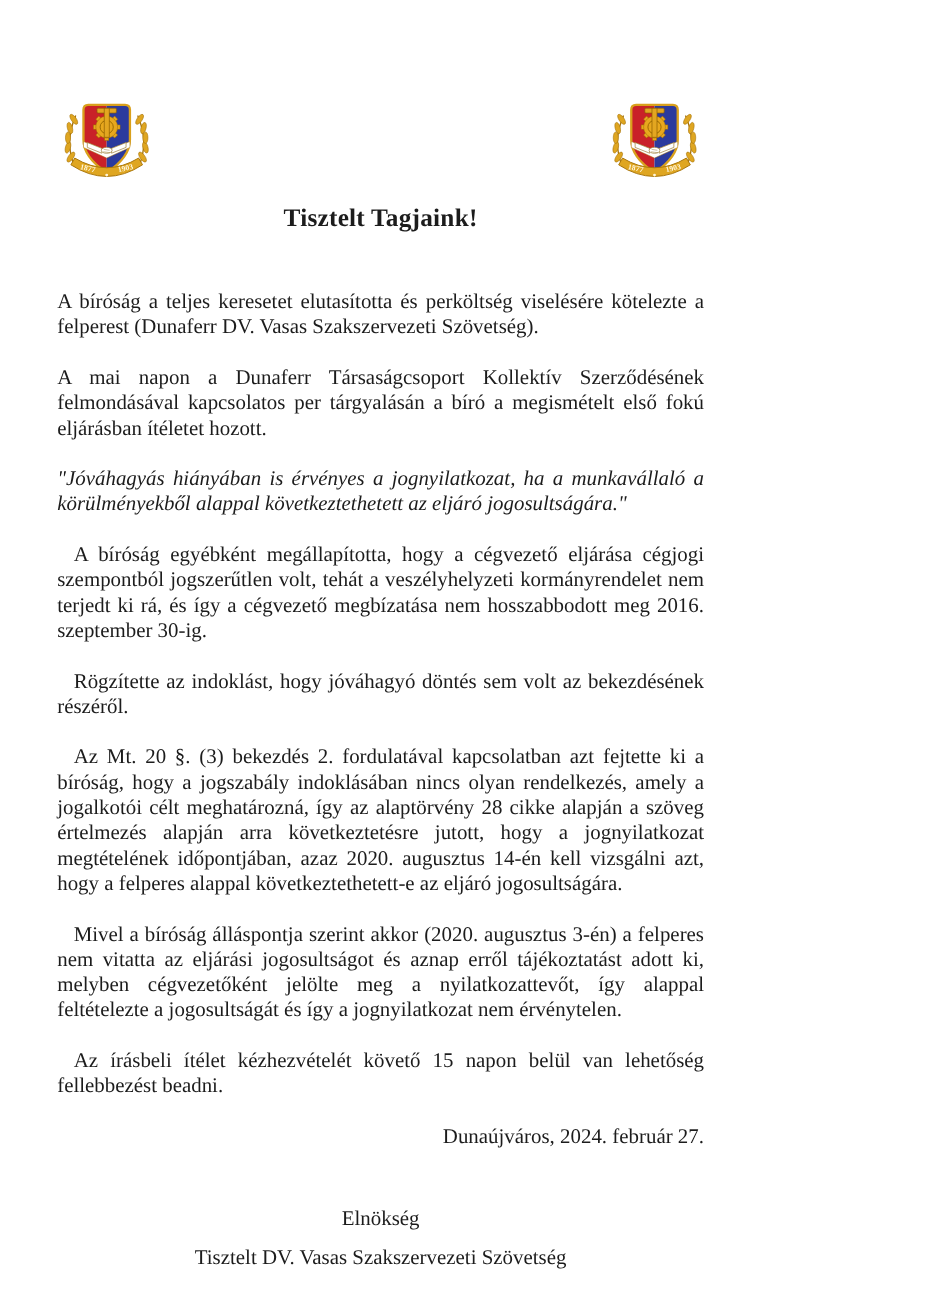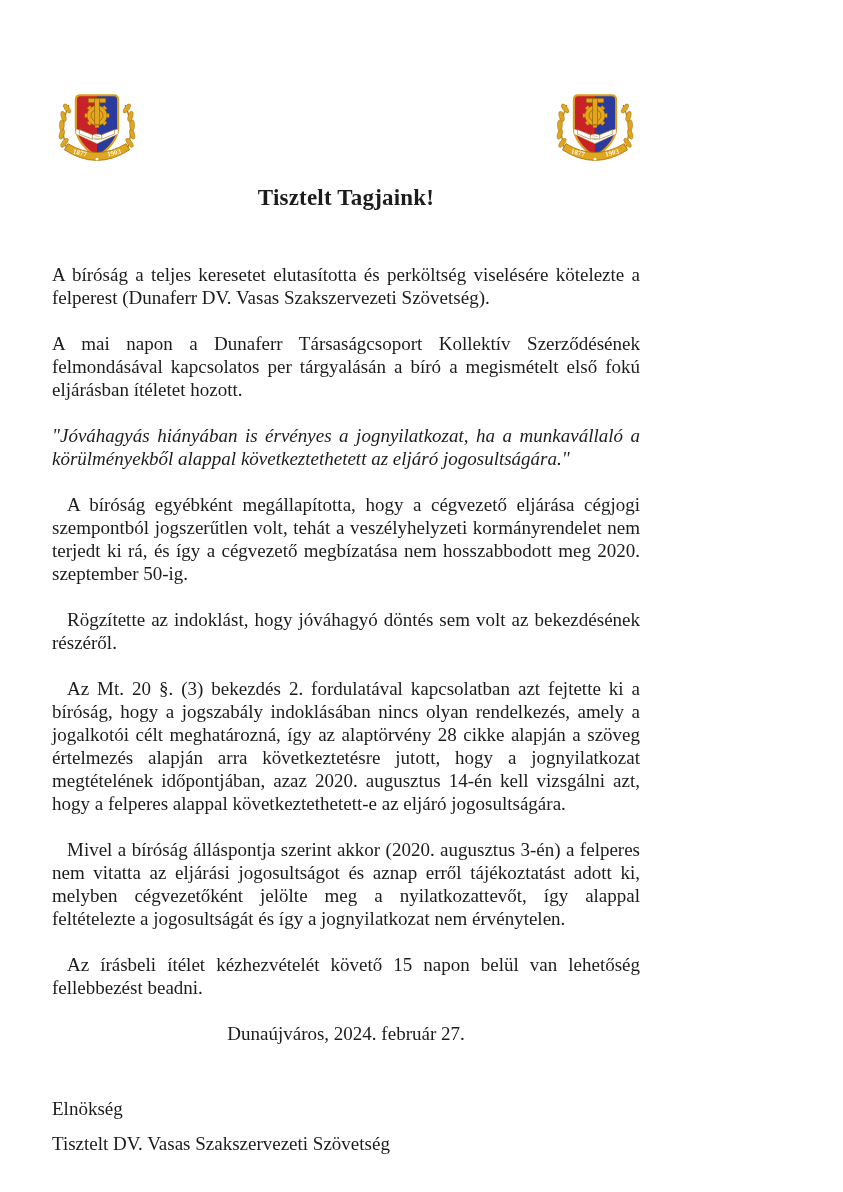--- a/index.html
+++ b/index.html
@@ -51,25 +51,25 @@
   p.p-indent {
     text-indent: 15px;
   }
   p.p-quote {
     font-style: italic;
   }
   p.date-line {
     margin: 4px 0 0 0;
     font-size: 19px;
     line-height: 23px;
-    text-align: center;
+    text-align: right;
   }
   .signature {
     margin-top: 52px;
-    text-align: left;
+    text-align: center;
     font-size: 19px;
     line-height: 23px;
   }
   .signature .sig-line2 {
     margin-top: 12px;
   }
   .defs-holder {
     position: absolute;
     width: 0;
     height: 0;
@@ -148,21 +148,21 @@
       <use href="#emblem"></use>
     </svg>
   </div>
 
   <h1 class="doc-title">Tisztelt Tagjaink!</h1>
 
   <div class="body-text">
     <p>A bíróság a teljes keresetet elutasította és perköltség viselésére kötelezte a felperest (Dunaferr DV. Vasas Szakszervezeti Szövetség).</p>
     <p>A mai napon a Dunaferr Társaságcsoport Kollektív Szerződésének felmondásával kapcsolatos per tárgyalásán a bíró a megismételt első fokú eljárásban ítéletet hozott.</p>
     <p class="p-quote">"Jóváhagyás hiányában is érvényes a jognyilatkozat, ha a munkavállaló a körülményekből alappal következtethetett az eljáró jogosultságára."</p>
-    <p class="p-indent">A bíróság egyébként megállapította, hogy a cégvezető eljárása cégjogi szempontból jogszerűtlen volt, tehát a veszélyhelyzeti kormányrendelet nem terjedt ki rá, és így a cégvezető megbízatása nem hosszabbodott meg 2020. szeptember 50-ig.</p>
+    <p class="p-indent">A bíróság egyébként megállapította, hogy a cégvezető eljárása cégjogi szempontból jogszerűtlen volt, tehát a veszélyhelyzeti kormányrendelet nem terjedt ki rá, és így a cégvezető megbízatása nem hosszabbodott meg 2016. szeptember 30-ig.</p>
     <p class="p-indent">Rögzítette az indoklást, hogy jóváhagyó döntés sem volt az bekezdésének részéről.</p>
     <p class="p-indent">Az Mt. 20 §. (3) bekezdés 2. fordulatával kapcsolatban azt fejtette ki a bíróság, hogy a jogszabály indoklásában nincs olyan rendelkezés, amely a jogalkotói célt meghatározná, így az alaptörvény 28 cikke alapján a szöveg értelmezés alapján arra következtetésre jutott, hogy a jognyilatkozat megtételének időpontjában, azaz 2020. augusztus 14-én kell vizsgálni azt, hogy a felperes alappal következtethetett-e az eljáró jogosultságára.</p>
     <p class="p-indent">Mivel a bíróság álláspontja szerint akkor (2020. augusztus 3-én) a felperes nem vitatta az eljárási jogosultságot és aznap erről tájékoztatást adott ki, melyben cégvezetőként jelölte meg a nyilatkozattevőt, így alappal feltételezte a jogosultságát és így a jognyilatkozat nem érvénytelen.</p>
     <p class="p-indent">Az írásbeli ítélet kézhezvételét követő 15 napon belül van lehetőség fellebbezést beadni.</p>
     <p class="date-line">Dunaújváros, 2024. február 27.</p>
   </div>
 
   <div class="signature">
     <div class="sig-line1">Elnökség</div>
     <div class="sig-line2">Tisztelt DV. Vasas Szakszervezeti Szövetség</div>

